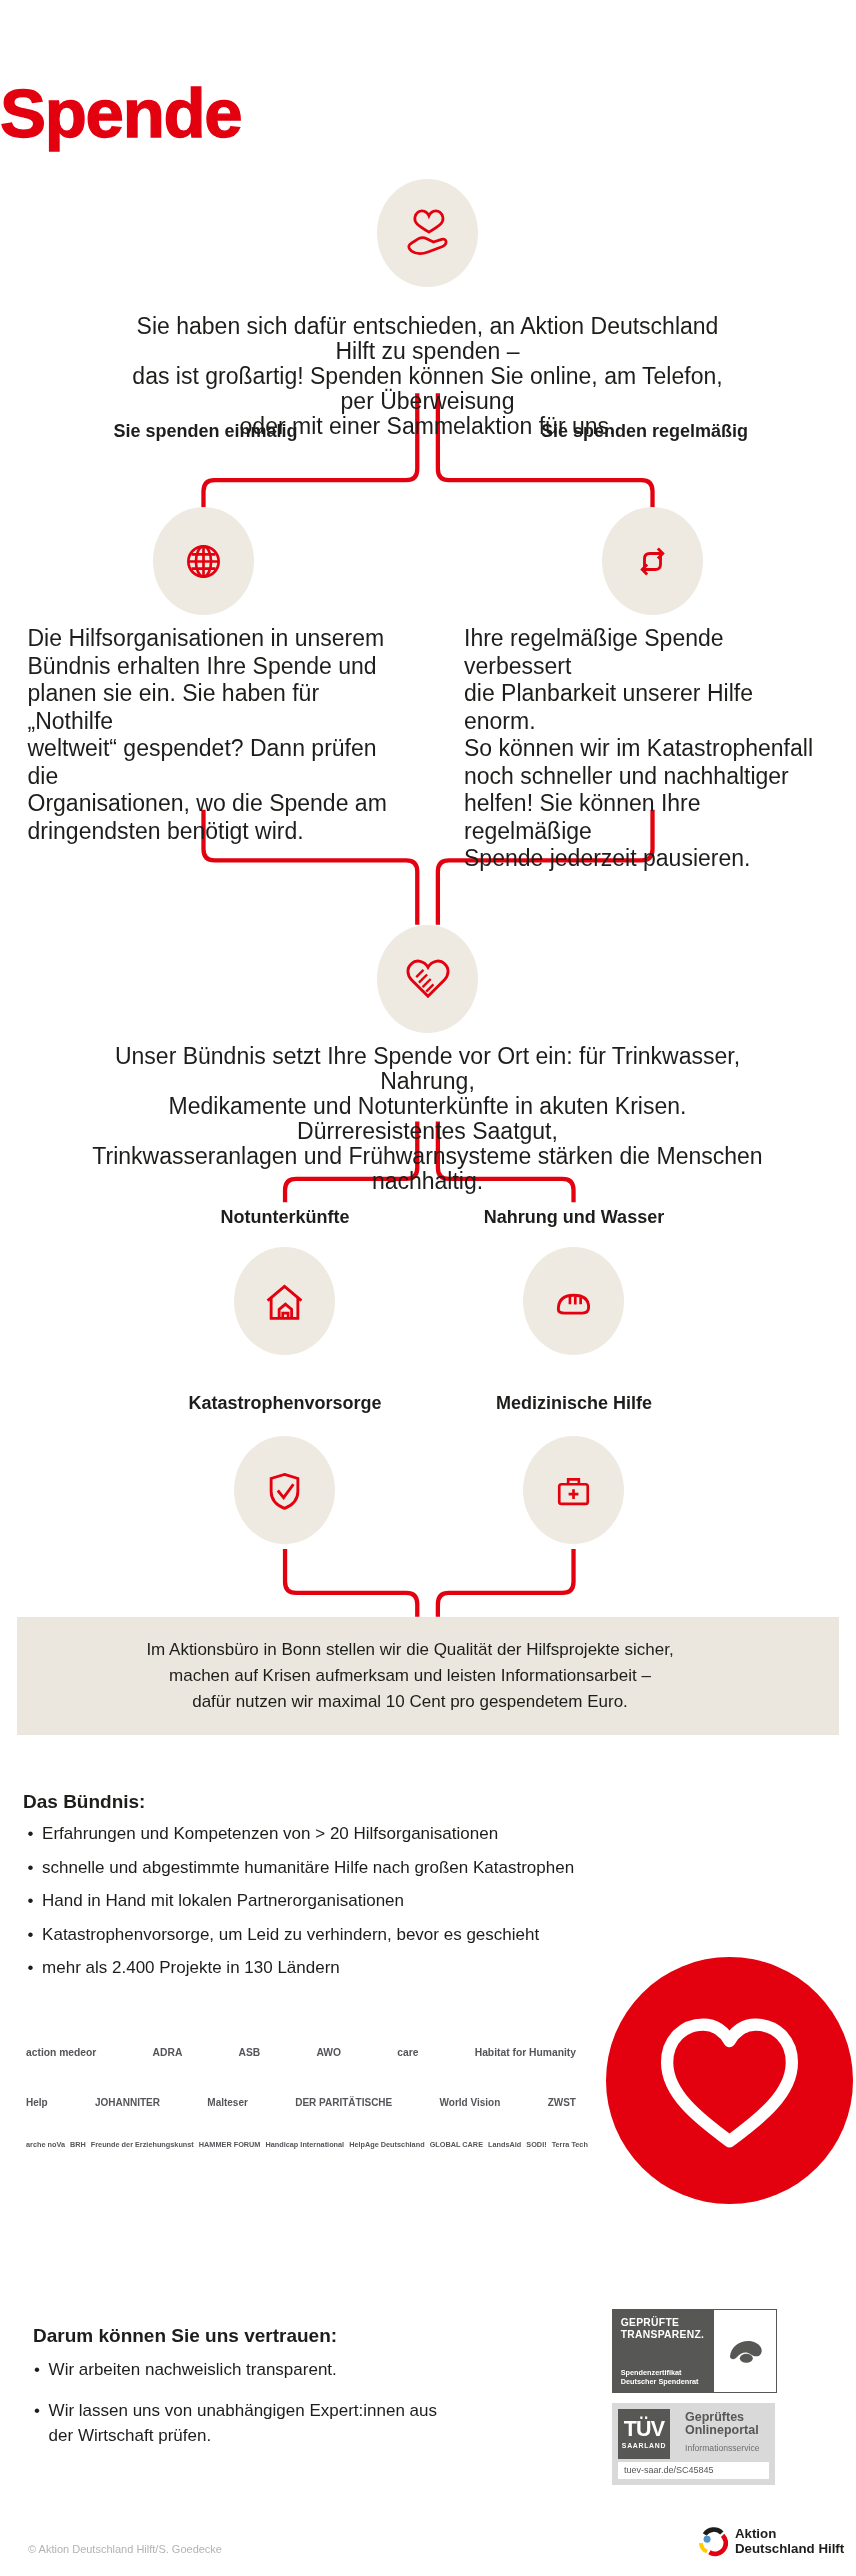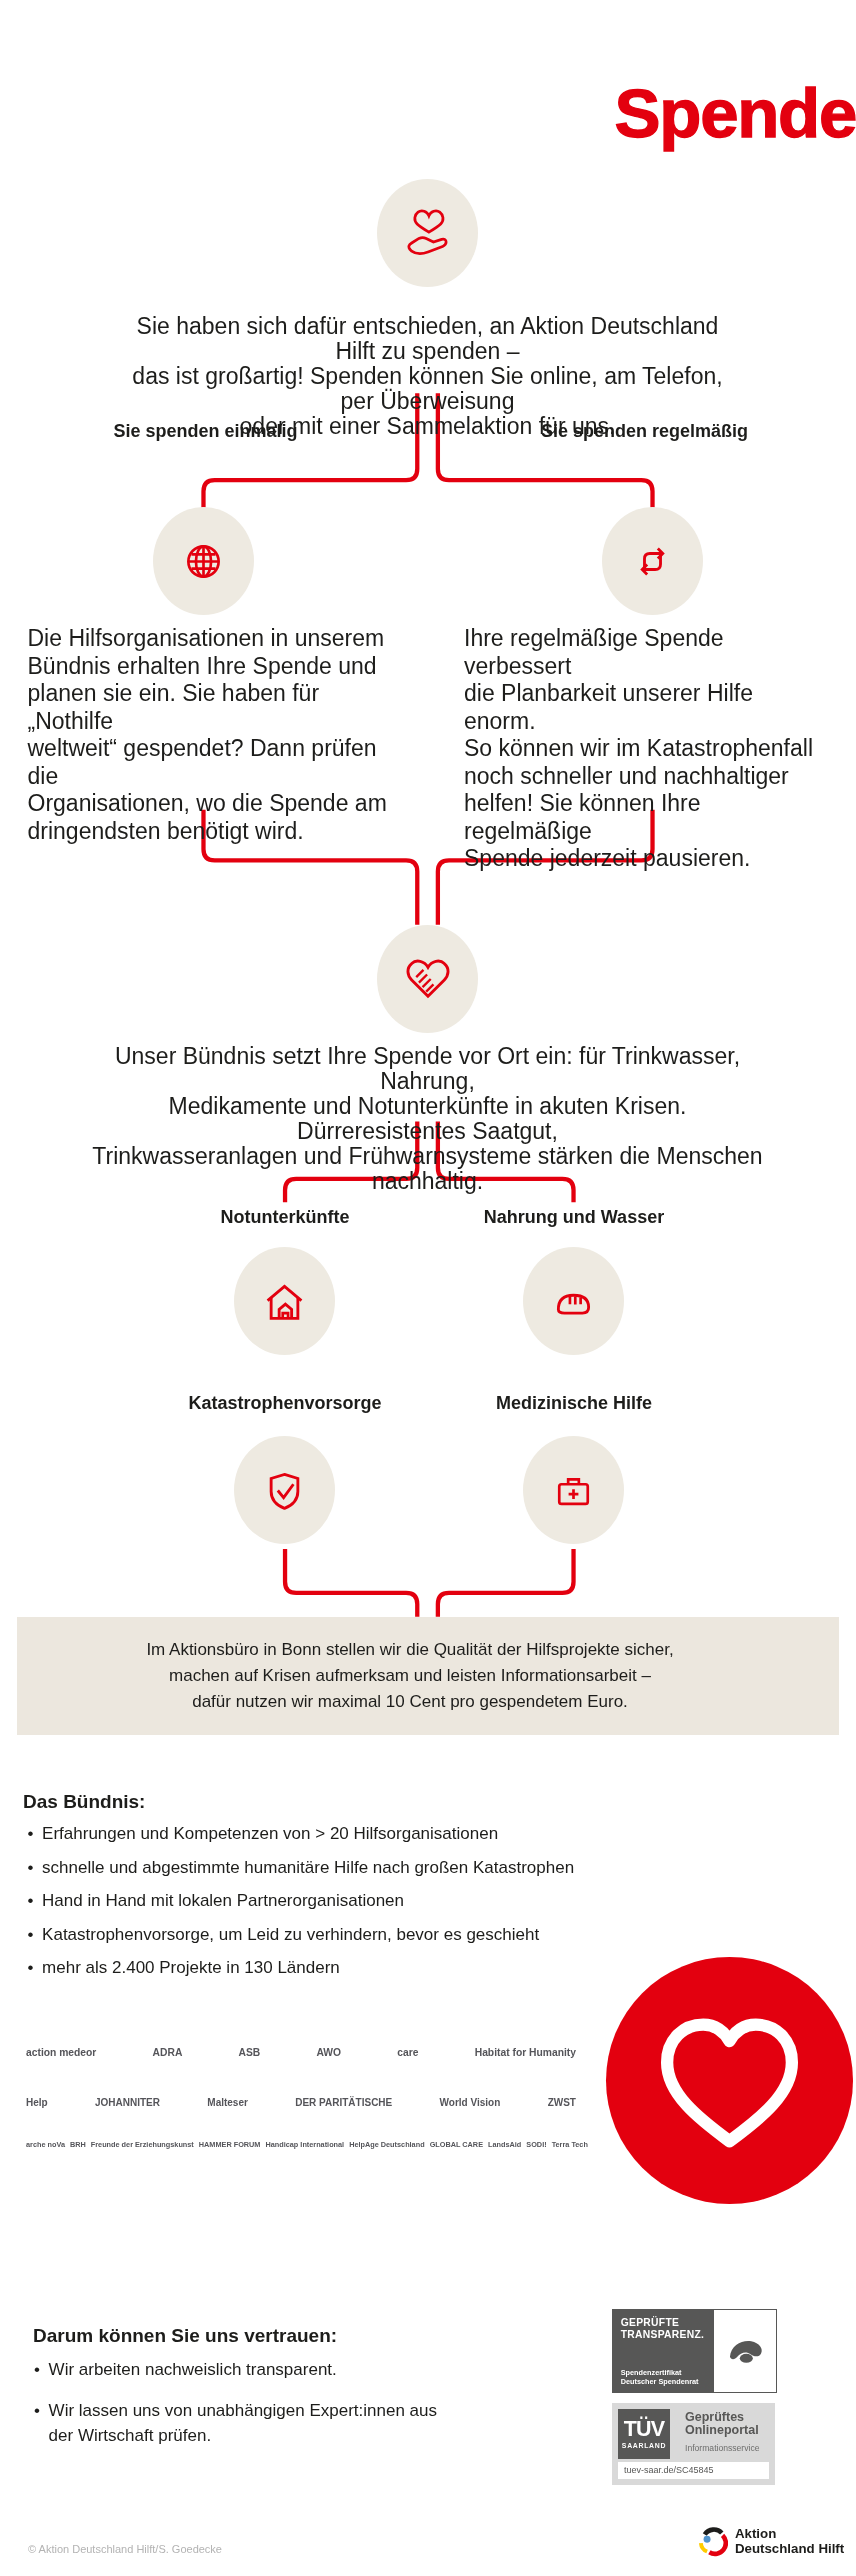--- a/index.html
+++ b/index.html
@@ -1,21 +1,21 @@
 <!DOCTYPE html>
 <html style="font-size:13.7px"><head>
 <meta charset="utf-8">
 <style>
   html,body{margin:0;padding:0;background:#ffffff;}
   body{font-family:"Liberation Sans","DejaVu Sans",sans-serif;color:#1d1d1b;}
   #poster{position:relative;width:856px;height:2576px;background:#fff;overflow:hidden;margin:0 auto;}
   #connectors{position:absolute;left:0;top:0;pointer-events:none;}
   .title1{position:absolute;left:0;top:45px;width:100%;text-align:center;
           font-size:34px;font-weight:700;color:#e3000f;letter-spacing:-0.4px;line-height:1;}
-  .title2{position:absolute;left:0;top:79px;width:100%;text-align:right;
+  .title2{position:absolute;left:0;top:79px;width:100%;text-align:left;
           font-size:69px;font-weight:700;color:#e3000f;letter-spacing:-1.3px;line-height:1;
           -webkit-text-stroke:1.3px #e3000f;}
   .blob{position:absolute;width:101px;height:108px;background:#eeeae1;border-radius:50%;
         display:flex;align-items:center;justify-content:center;}
   .blob svg{display:block;}
   .para{position:absolute;font-size:23px;line-height:25px;color:#1d1d1b;white-space:pre-line;}
   .center{text-align:center;}
   .col-text{line-height:27.5px;}
   .branch-label{position:absolute;font-size:18px;font-weight:700;text-align:center;color:#1d1d1b;}
   .cat-label{position:absolute;font-size:18px;font-weight:700;text-align:center;color:#1d1d1b;}

